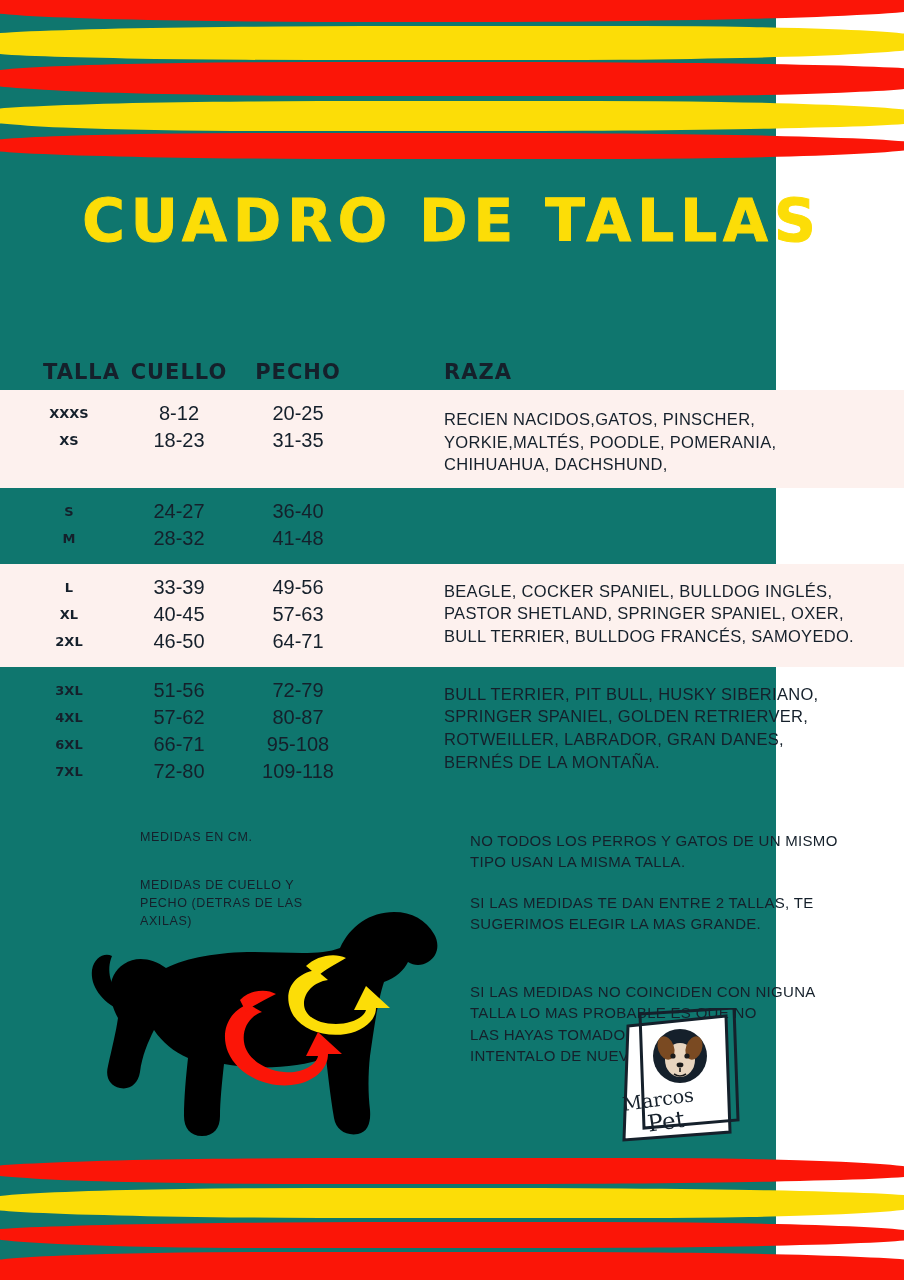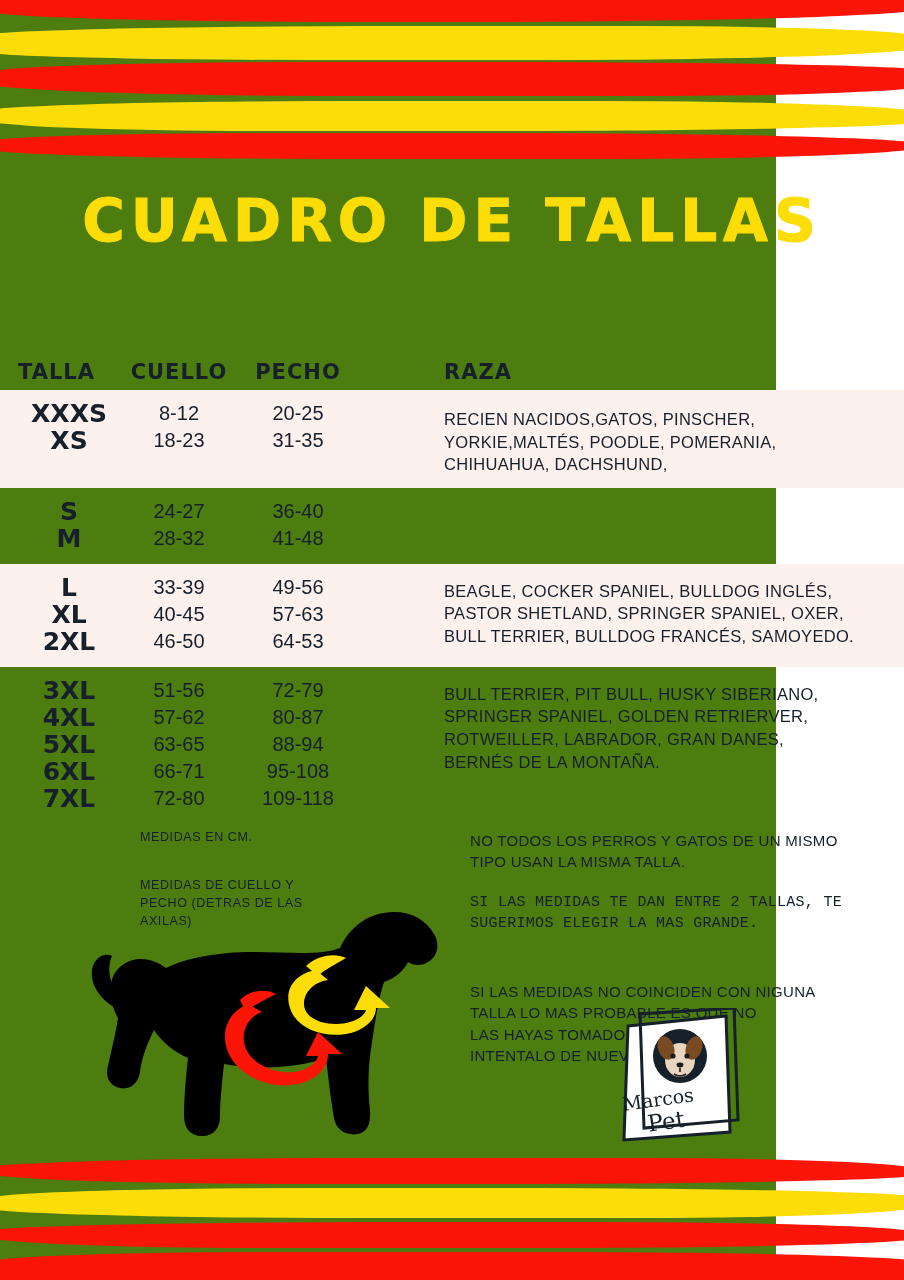--- a/index.html
+++ b/index.html
@@ -7,21 +7,21 @@
     width: 904px;
     height: 1280px;
     background: #ffffff;
     font-family: "Liberation Sans", sans-serif;
     overflow: hidden;
   }
   .page {
     position: relative;
     width: 776px;
     height: 1280px;
-    background: #4d7c0f;
+    background: #0f766e;
   }
 
   
   .band { position: absolute; left: 0; width: 904px; overflow: hidden; }
   .band-top { top: 0; height: 165px; }
   .band-bottom { bottom: 0; height: 130px; }
 
   .stripe {
     position: absolute;
     left: -20px;
@@ -70,41 +70,41 @@
   .thead {
     display: flex;
     align-items: flex-end;
     padding: 0 0 6px 0;
     font-family: "DejaVu Sans", sans-serif;
     font-weight: 700;
     font-size: 21px;
     letter-spacing: 1px;
     color: #15202b;
   }
-  .col-talla  { width: 120px; text-align: left; padding-left: 18px; }
+  .col-talla  { width: 120px; text-align: right; padding-left: 18px; }
   .col-cuello { width: 118px; text-align: center; }
   .col-pecho  { width: 120px; text-align: center; }
   .col-raza   { flex: 1; text-align: left; padding-left: 86px; margin-top: 42px; }
 
   .group {
     display: flex;
     align-items: flex-start;
     padding: 10px 0 12px 0;
   }
   .group.shade { background: #fdf1ee; }
   .group .sizes { width: 358px; }
   .srow {
     display: flex;
     height: 27px;
     align-items: center;
   }
   .srow .s-talla {
     width: 120px; text-align: center; padding-left: 18px;
     font-family: "DejaVu Sans", sans-serif;
-    font-weight: 700; font-size: 25px; color: #15202b;
+    font-weight: 700; font-size: 13px; color: #15202b;
   }
   .srow .s-cuello, .srow .s-pecho {
     font-family: "Liberation Sans", sans-serif;
     font-weight: 400; font-size: 20px; color: #15202b;
     text-align: center;
   }
   .srow .s-cuello { width: 118px; }
   .srow .s-pecho { width: 120px; }
 
   .breeds {
@@ -237,44 +237,39 @@
           <div class="s-pecho">49-56</div>
         </div>
         <div class="srow">
           <div class="s-talla">XL</div>
           <div class="s-cuello">40-45</div>
           <div class="s-pecho">57-63</div>
         </div>
         <div class="srow">
           <div class="s-talla">2XL</div>
           <div class="s-cuello">46-50</div>
-          <div class="s-pecho">64-53</div>
+          <div class="s-pecho">64-71</div>
         </div>
       </div>
       <div class="breeds" style="white-space: pre-line;">BEAGLE, COCKER SPANIEL, BULLDOG INGLÉS,
 PASTOR SHETLAND, SPRINGER SPANIEL, OXER,
 BULL TERRIER, BULLDOG FRANCÉS, SAMOYEDO.</div>
     </div>
 
     <div class="group g4">
       <div class="sizes">
         <div class="srow">
           <div class="s-talla">3XL</div>
           <div class="s-cuello">51-56</div>
           <div class="s-pecho">72-79</div>
         </div>
         <div class="srow">
           <div class="s-talla">4XL</div>
           <div class="s-cuello">57-62</div>
           <div class="s-pecho">80-87</div>
-        </div>
-        <div class="srow">
-          <div class="s-talla">5XL</div>
-          <div class="s-cuello">63-65</div>
-          <div class="s-pecho">88-94</div>
         </div>
         <div class="srow">
           <div class="s-talla">6XL</div>
           <div class="s-cuello">66-71</div>
           <div class="s-pecho">95-108</div>
         </div>
         <div class="srow">
           <div class="s-talla">7XL</div>
           <div class="s-cuello">72-80</div>
           <div class="s-pecho">109-118</div>
@@ -288,21 +283,21 @@
 
   </div>
 
   <div class="note-left n1" style="white-space: pre-line;">MEDIDAS EN CM.</div>
   <div class="note-left n2" style="white-space: pre-line;">MEDIDAS DE CUELLO Y
 PECHO (DETRAS DE LAS
 AXILAS)</div>
 
   <div class="note-right r1" style="white-space: pre-line;">NO TODOS LOS PERROS Y GATOS DE UN MISMO
 TIPO USAN LA MISMA TALLA.</div>
-  <div class="note-right r2" style="white-space: pre-line; font-family: Liberation Mono, monospace;">SI LAS MEDIDAS TE DAN ENTRE 2 TALLAS, TE
+  <div class="note-right r2" style="white-space: pre-line;">SI LAS MEDIDAS TE DAN ENTRE 2 TALLAS, TE
 SUGERIMOS ELEGIR LA MAS GRANDE.</div>
   <div class="note-right r3" style="white-space: pre-line;">SI LAS MEDIDAS NO COINCIDEN CON NIGUNA
 TALLA LO MAS PROBABLE ES QUE NO
 LAS HAYAS TOMADO BIEN,
 INTENTALO DE NUEVO!.</div>
 
   <svg class="dog" viewBox="0 0 380 280">
 
     <path d="M40 140
              C 28 118, 30 96, 46 86

